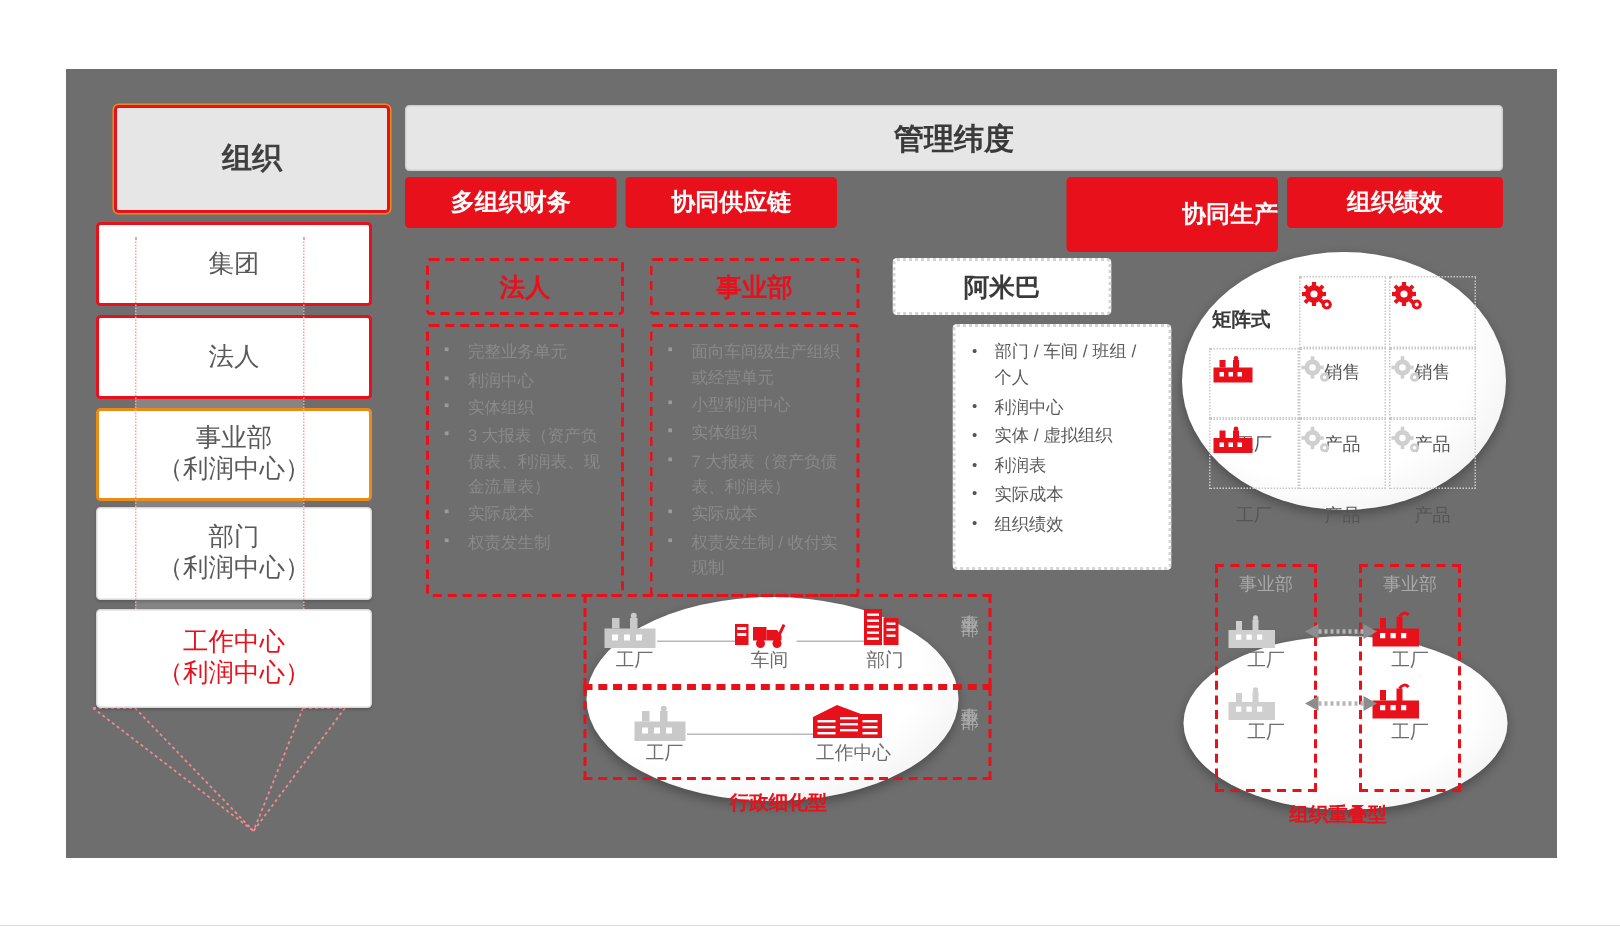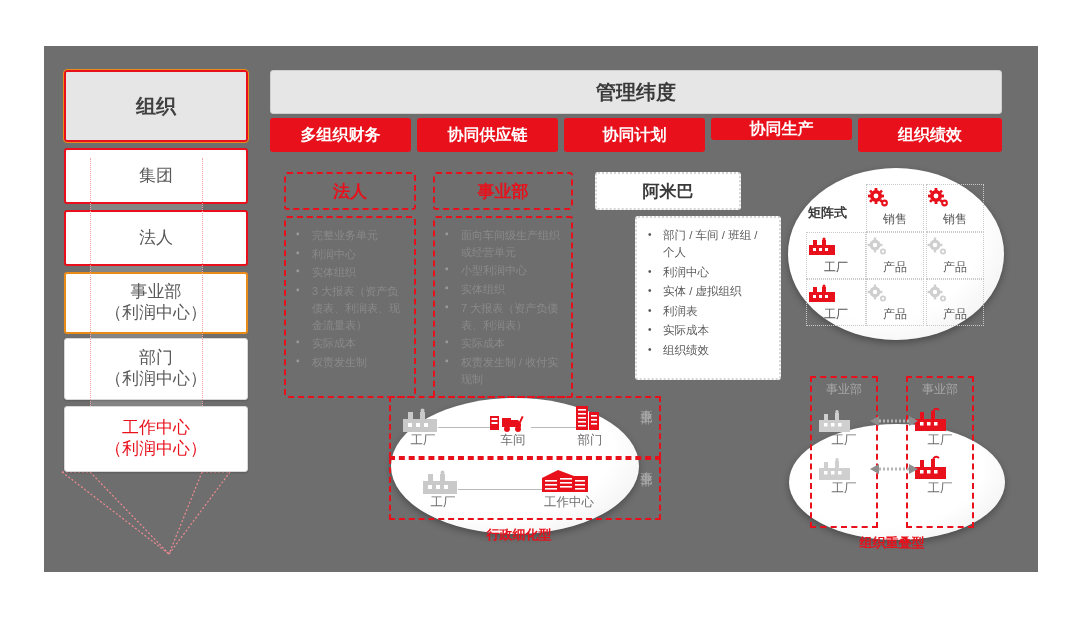--- a/index.html
+++ b/index.html
@@ -8,21 +8,21 @@
   #canvas{position:absolute;left:44px;top:46px;width:994px;height:526px;background:#6e6e6e;}
 
   
   .abs{position:absolute;box-sizing:border-box;}
   .ctr{display:flex;align-items:center;justify-content:center;text-align:center;}
 
   
   .pyr-box{background:#fff;border:2px solid #e8101b;border-radius:3px;
            color:#595959;font-size:17px;line-height:1.22;z-index:3;}
   .pyr-box.top{background:#e6e6e6;border:2px solid #e8101b;outline:1px solid #eb8b17;
-               outline-offset:0px;font-size:20px;font-weight:bold;color:#404040;}
+               outline-offset:0px;font-size:20px;font-weight:bold;color:#404040;margin-left:12px;}
   .pyr-box.hl{border:2px solid #eb8b17;}
   .pyr-box.plain{border:1px solid #d8d8d8;box-shadow:0 1px 2px rgba(0,0,0,.18);}
   .pyr-box.red-text{color:#e8101b;}
   .funnel-band{position:absolute;background:rgba(255,255,255,.16);z-index:1;}
   .dot-v{position:absolute;border-left:1px dotted #f2a0a6;z-index:4;}
   .dot-diag{position:absolute;z-index:4;}
 
   
   .hdr-title{background:#e6e6e6;border:1px solid #cfcfcf;border-radius:3px;
              color:#3a3a3a;font-size:20px;font-weight:bold;}
@@ -43,21 +43,21 @@
 
   
   .ellipse{position:absolute;border-radius:50%;
            background:radial-gradient(ellipse at 42% 36%, #ffffff 0%, #ffffff 58%, #f3f3f3 80%, #e2e2e2 100%);
            box-shadow:0 3px 7px rgba(0,0,0,.30);}
   .dash-red{position:absolute;border:2px dashed #e8101b;box-sizing:border-box;}
   .vlabel{position:absolute;color:#a8a8a8;font-size:12px;line-height:1.12;
           writing-mode:vertical-rl;letter-spacing:1px;}
   .cap{position:absolute;color:#e8101b;font-size:13px;font-weight:bold;text-align:center;}
 
-  .mlabel{position:absolute;font-size:12px;color:#555;text-align:center;width:100%;left:0;}
+  .mlabel{position:absolute;font-size:12px;color:#555;text-align:center;width:100%;left:0;margin-top:29px;}
   .mcell{position:absolute;box-sizing:border-box;border:1px dotted #c9c9c9;}
   .mtag{position:absolute;font-size:13px;font-weight:bold;color:#3a3a3a;}
 
   .node{position:absolute;text-align:center;}
   .node .nlab{font-size:12.5px;color:#6d6d6d;margin-top:-2px;}
   .link{position:absolute;border-top:1.5px solid #b9b9b9;}
   svg{display:block;overflow:visible;}
 </style>
 </head>
 <body>
@@ -109,24 +109,21 @@
   <div class="abs ctr hdr-title" style="left:226px;top:24px;width:732px;height:44px;text-align:right;">
     <span>管理纬度</span>
   </div>
 
   <div class="abs ctr dim-btn" style="left:226px;top:72px;width:141px;height:34px;">
     <span>多组织财务</span>
   </div>
   <div class="abs ctr dim-btn" style="left:373px;top:72px;width:141px;height:34px;">
     <span>协同供应链</span>
   </div>
-  <div class="abs ctr dim-btn" style="left:520px;top:72px;width:141px;height:34px;">
-    <span>协同计划</span>
-  </div>
-  <div class="abs ctr dim-btn" style="left:667px;top:72px;width:141px;height:22px;">
+  <div class="abs ctr dim-btn" style="left:667px;top:72px;width:141px;height:50px;justify-content:flex-end;">
     <span>协同生产</span>
   </div>
   <div class="abs ctr dim-btn" style="left:814px;top:72px;width:144px;height:34px;">
     <span>组织绩效</span>
   </div>
 
   <div class="abs ctr card-head" style="left:240px;top:126px;width:132px;height:38px;">
     <span>法人</span>
   </div>
   <div class="abs card-body" style="left:240px;top:170px;width:132px;height:182px;">

